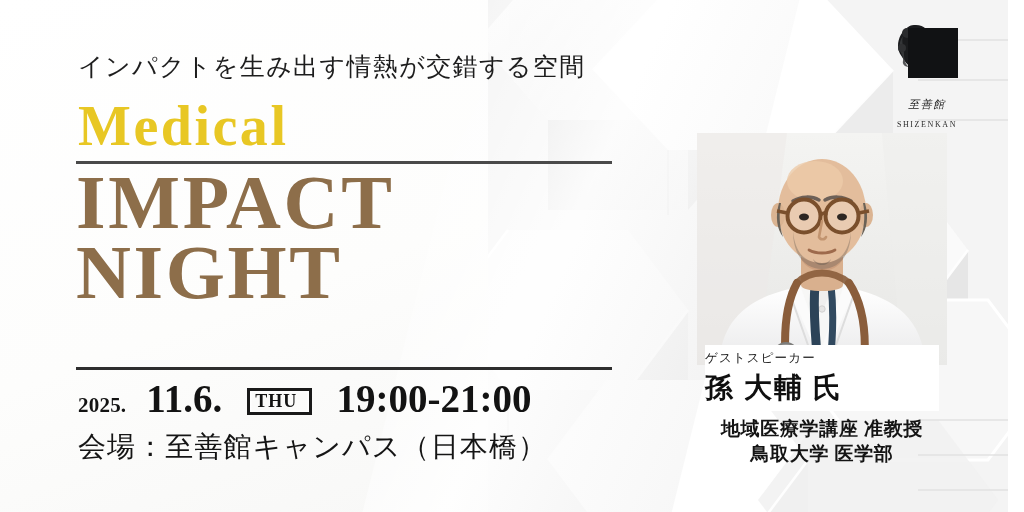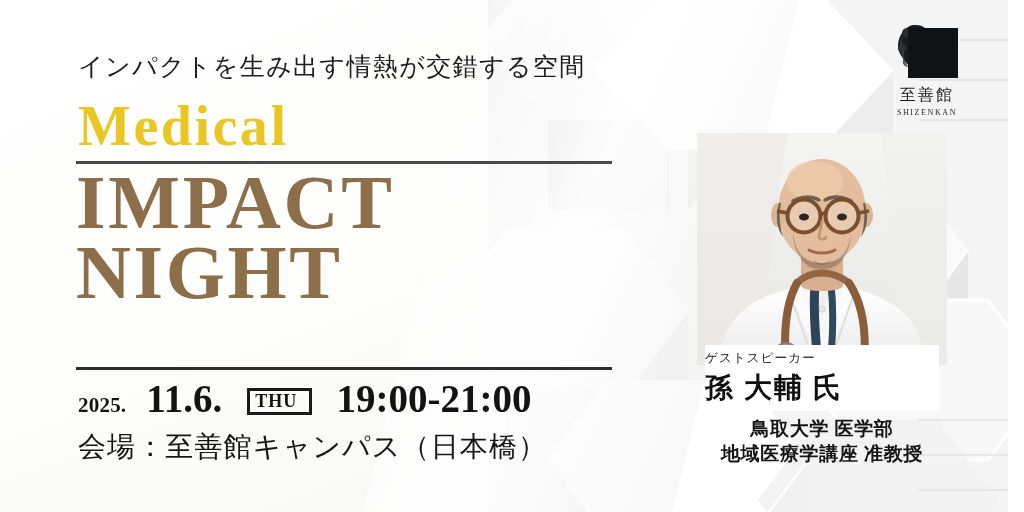--- a/index.html
+++ b/index.html
@@ -79,25 +79,26 @@
     font-size: 28px; color: #151515; letter-spacing: .04em;
     font-family: "Liberation Serif", serif; white-space: nowrap;
   }
 
   
   .logo { position: absolute; right: 33px; top: 24px; width: 96px; z-index: 6; text-align: center; }
   .logo-mark { position: relative; width: 62px; height: 58px; margin: 0 auto; }
   .logo-square { position: absolute; right: 0; top: 4px; width: 50px; height: 50px; background: #111214; }
   .logo-blob { position: absolute; left: 0; top: 0; width: 38px; height: 46px; }
   .logo-ja {
-    margin-top: 3px; font-size: 16px; letter-spacing: .14em; color: #1b1b1b;
-    font-family: "Liberation Serif", serif;
+    margin-top: 15px; font-size: 11px; letter-spacing: .14em; color: #1b1b1b;
+    font-family: "Liberation Serif", serif;
+    font-style: italic;
   }
   .logo-en {
-    font-size: 8px; letter-spacing: .20em; color: #2a2a2a; margin-top: 2px;
+    font-size: 8px; letter-spacing: .20em; color: #2a2a2a; margin-top: 8px;
     font-family: "Liberation Serif", serif;
   }
 
   
   .speaker { position: absolute; left: 697px; top: 133px; width: 250px; z-index: 5; }
   .photo {
     position: relative; width: 250px; height: 232px; overflow: hidden;
     background: linear-gradient(175deg, #f2f2f0 0%, #e9e9e7 100%);
   }
   .photo svg { display: block; width: 250px; height: 232px; }
@@ -318,18 +319,18 @@
         <circle cx="89" cy="222" r="6" fill="#b8a078"></circle>
       </svg>
     </div>
 
     <div class="name-box">
       <div class="guest-label">ゲストスピーカー</div>
       <div class="speaker-name">孫 大輔 氏</div>
     </div>
 
     <div class="affil">
+      <div>地域医療学講座 准教授</div>
       <div>鳥取大学 医学部</div>
-      <div>地域医療学講座 准教授</div>
     </div>
   </div>
 
 </div>
 
 </body></html>

